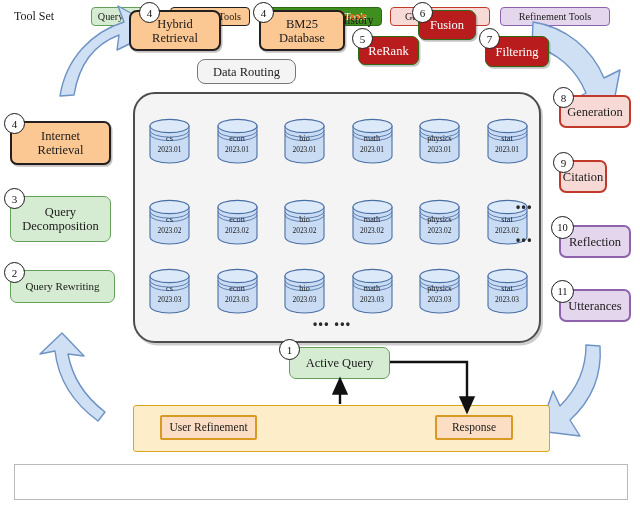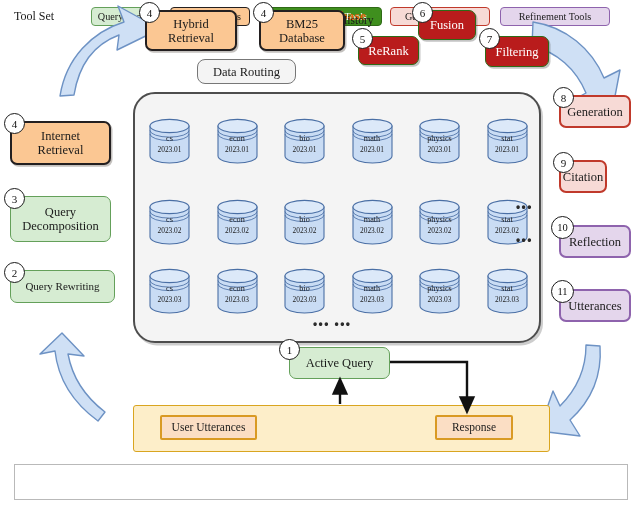--- a/index.html
+++ b/index.html
@@ -413,21 +413,21 @@
         <div class="lbl name">stat</div>
         <div class="lbl ver">2023.03</div>
       </div>
     </div>
 
   <div class="dots" style="left:516px; top:200px;">•••</div>
   <div class="dots" style="left:516px; top:233px;">•••</div>
   <div class="dots" style="left:313px; top:317px;">•••  •••</div>
 
   <div class="badge" style="left:139px; top:2px;">4</div>
-  <div class="node n-retrieval" style="left:145px; top:10px; width:92px; height:41px; font-size:12.5px;">Hybrid
+  <div class="node n-retrieval" style="left:129px; top:10px; width:92px; height:41px; font-size:12.5px;border-radius:8px;">Hybrid
 Retrieval</div>
 
   <div class="badge" style="left:253px; top:2px;">4</div>
   <div class="node n-retrieval" style="left:259px; top:10px; width:86px; height:41px; font-size:12.5px;">BM25
 Database</div>
 
   <div class="node n-neutral" style="left:197px; top:59px; width:99px; height:25px; font-size:12.5px;">Data Routing</div>
 
   <div class="badge" style="left:352px; top:28px;">5</div>
   <div class="node n-post" style="left:358px; top:36px; width:61px; height:29px; font-size:12.5px;">ReRank</div>
@@ -471,21 +471,21 @@
       </marker>
     </defs>
 
     <path d="M 340 404 L 340 386" stroke="#111" stroke-width="2.4" fill="none" marker-end="url(#ah)"></path>
 
     <path d="M 390 362 L 467 362 L 467 405" stroke="#111" stroke-width="2.4" fill="none" marker-end="url(#ah)"></path>
   </svg>
 
   <div id="conv-bar"></div>
   <div id="conv-label">Conversational History</div>
-  <div class="node n-convbox" style="left:160px; top:415px; width:97px; height:25px; font-size:11.5px;">User Utterances</div>
+  <div class="node n-convbox" style="left:160px; top:415px; width:97px; height:25px; font-size:11.5px;">User Refinement</div>
   <div class="node n-convbox" style="left:435px; top:415px; width:78px; height:25px; font-size:11.5px;">Response</div>
 
   <div id="toolset"></div>
   <div id="toolset-label">Tool Set</div>
   <div id="chip-host">
       <div class="legend-chip" style="left: 91px; width: 64px; background: rgb(214, 236, 210); border: 1.8px solid rgb(100, 160, 90); color: rgb(26, 26, 26);">Query Tools</div>
       <div class="legend-chip" style="left: 170px; width: 80px; background: rgb(251, 199, 147); border: 1.8px solid rgb(35, 31, 32); color: rgb(26, 26, 26);">Retrieval Tools</div>
       <div class="legend-chip" style="left: 262px; width: 120px; background: rgb(63, 143, 30); border: 1.8px solid rgb(46, 106, 22); color: rgb(255, 255, 255);">Post-Processing Tools</div>
       <div class="legend-chip" style="left: 390px; width: 100px; background: rgb(247, 218, 214); border: 1.8px solid rgb(192, 57, 43); color: rgb(26, 26, 26);">Generation Tools</div>
       <div class="legend-chip" style="left: 500px; width: 110px; background: rgb(228, 214, 236); border: 1.8px solid rgb(142, 99, 173); color: rgb(26, 26, 26);">Refinement Tools</div>

